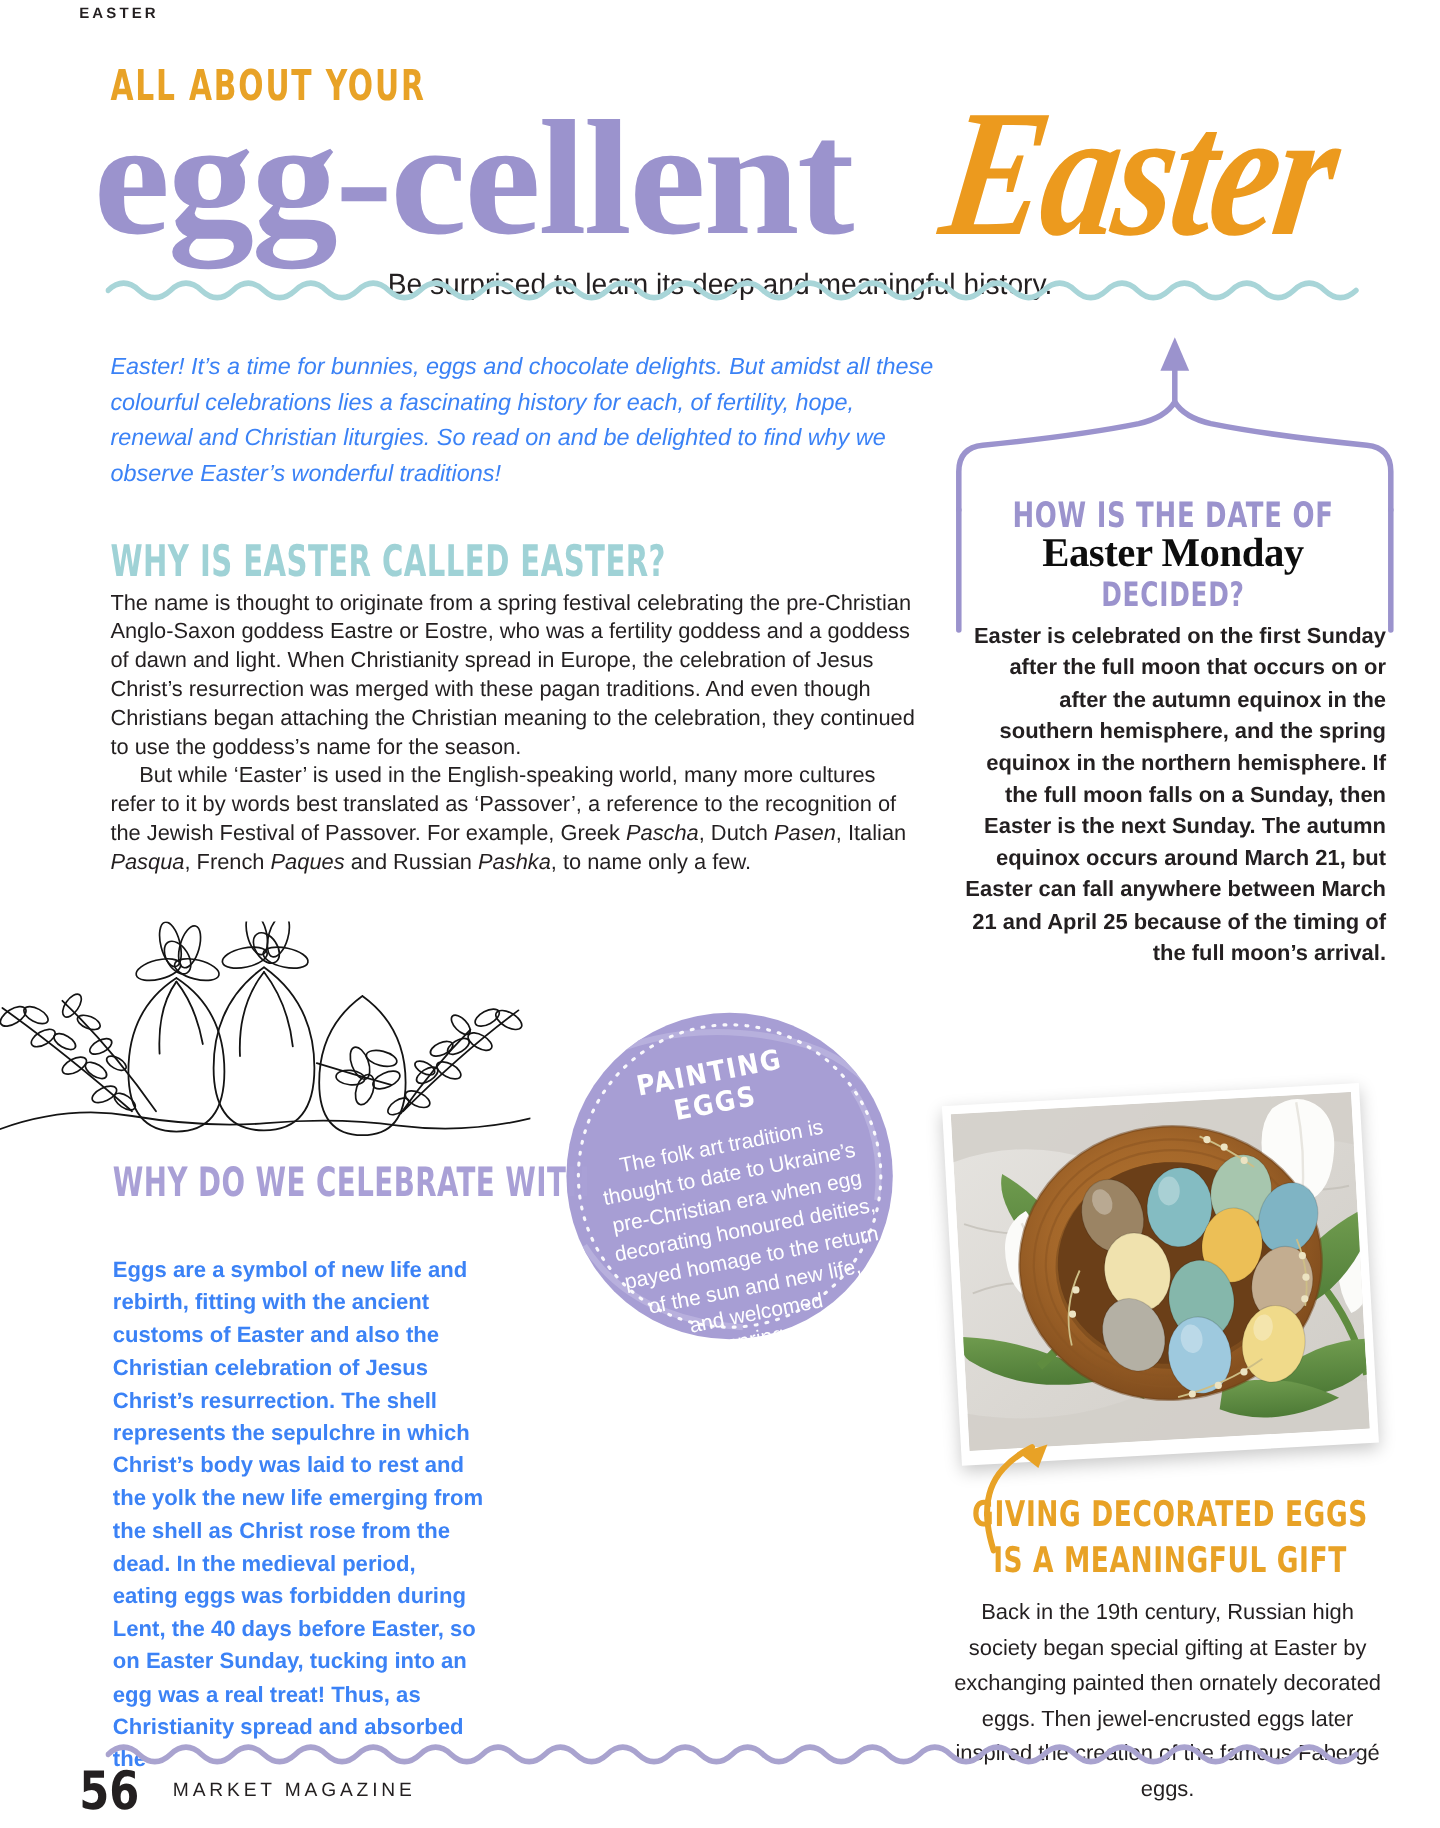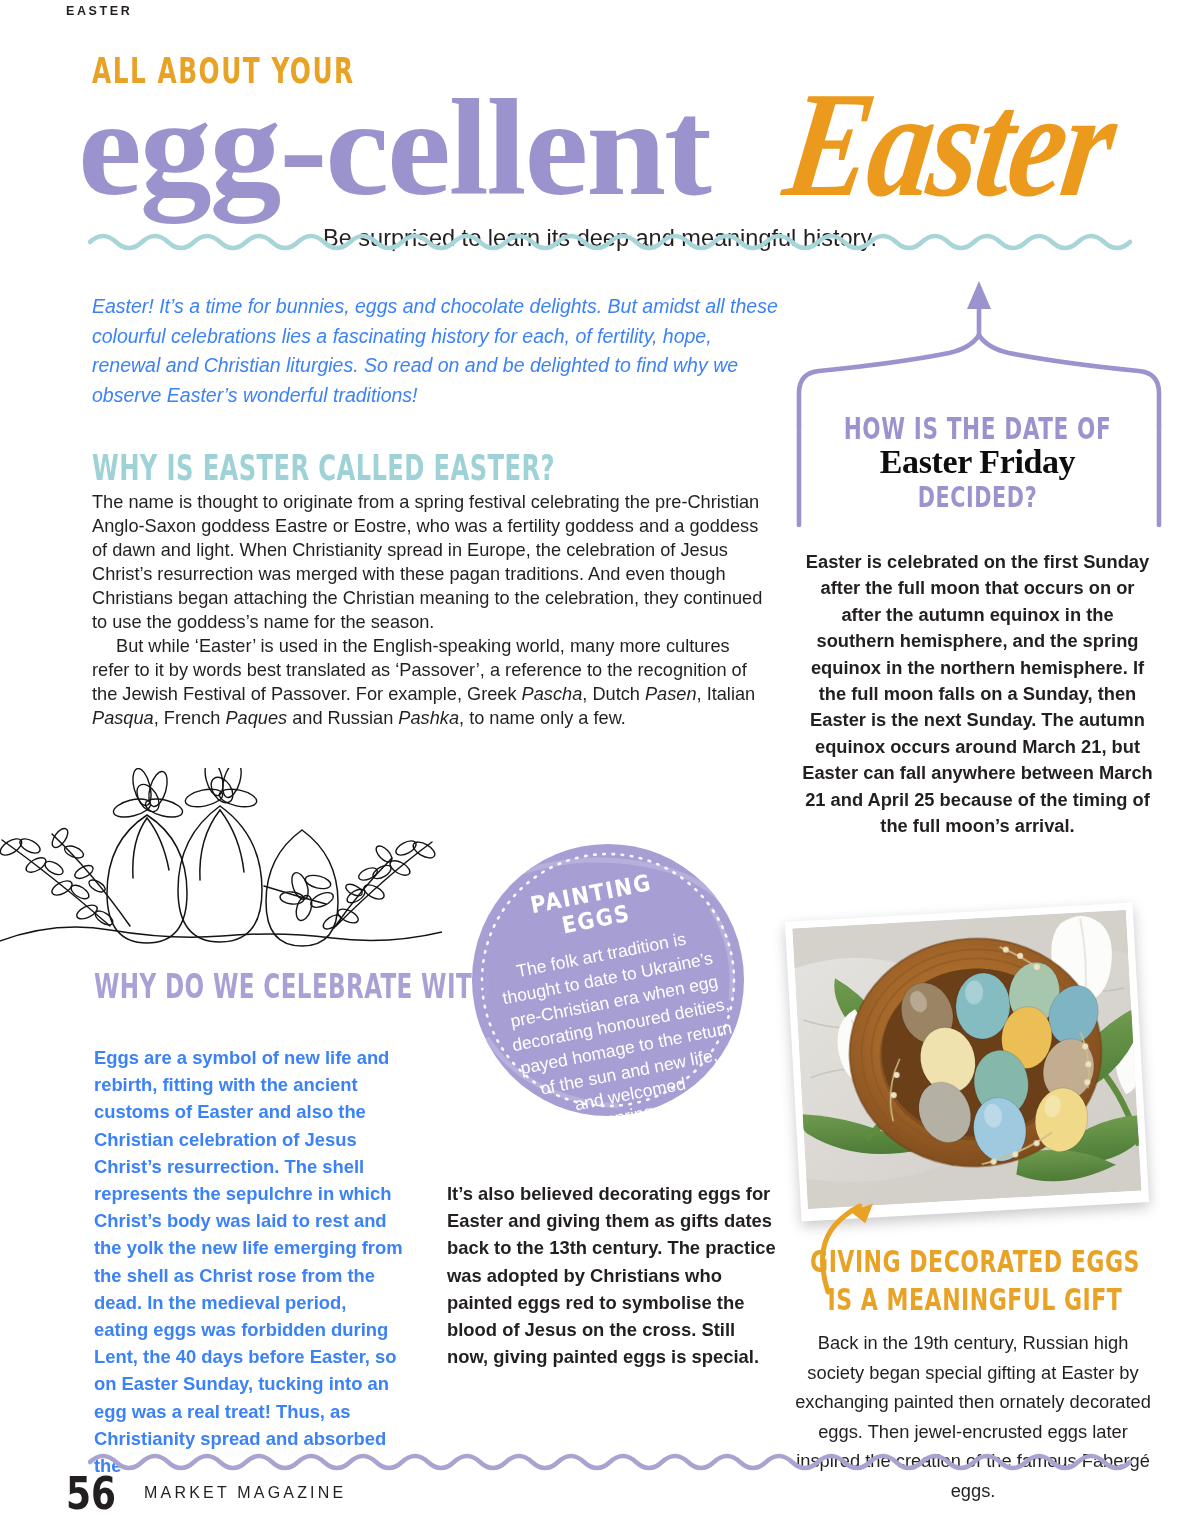--- a/index.html
+++ b/index.html
@@ -94,22 +94,22 @@
   .sb-head3 {
     position:absolute; left:795px; top:481px; width:365px;
     text-align:center;
     font-size:23px; font-weight:bold; letter-spacing:0.6px;
     color:#9b93cd;
     font-family:"DejaVu Sans Condensed","Liberation Sans", sans-serif;
     transform:scaleY(1.22); transform-origin:center top;
   }
   .sb-body {
     position:absolute; left:800px; top:517px; width:355px;
-    text-align:center; font-weight:bold;
-    font-size:18.3px; line-height:26.4px; color:#231f20;margin-top:32px;
+    text-align:right; font-weight:bold;
+    font-size:18.3px; line-height:26.4px; color:#231f20;
   }
 
   
   .doodle { position:absolute; left:-8px; top:768px; }
 
   
   .badge { position:absolute; left:463px; top:838px; width:290px; height:285px; }
 
   
   .h-lilac {
@@ -207,21 +207,21 @@
     <g fill="none" stroke="#9b93cd" stroke-width="4.6" stroke-linecap="round">
       <path d="M184,60 L184,20"></path>
       <path d="M4,150 L4,118 q0,-20 20,-22 q80,-8 130,-18 q22,-5 30,-18 q8,13 30,18 q50,10 130,18 q20,2 20,22 L364,150"></path>
       <path d="M4,150 L4,250"></path>
       <path d="M364,150 L364,250"></path>
     </g>
     <polygon points="184,6 196,34 172,34" fill="#9b93cd"></polygon>
   </svg>
 
   <div class="sb-head1">HOW IS THE DATE OF</div>
-  <div class="sb-head2">Easter Friday</div>
+  <div class="sb-head2">Easter Monday</div>
   <div class="sb-head3">DECIDED?</div>
   <div class="sb-body">Easter is celebrated on the first Sunday after the full moon that occurs on or after the autumn equinox in the southern hemisphere, and the spring equinox in the northern hemisphere. If the full moon falls on a Sunday, then Easter is the next Sunday. The autumn equinox occurs around March 21, but Easter can fall anywhere between March 21 and April 25 because of the timing of the full moon’s arrival.</div>
 
   <svg class="doodle" width="450" height="182" viewBox="0 0 450 182">
     <g fill="none" stroke="#141414" stroke-width="1.5" stroke-linecap="round">
 
       <path d="M0,176 q60,-24 118,-14 q60,10 112,6 q58,-5 110,2 q56,7 110,-6"></path>
 
       <path d="M10,72 q48,34 108,86"></path>
       <path d="M60,66 q40,38 78,92"></path>
@@ -318,21 +318,20 @@
         <text x="148" y="242">of the sun and new life,</text>
         <text x="145" y="264">and welcomed</text>
         <text x="143" y="285">spring.</text>
       </g>
     </g>
   </svg>
 
   <div class="h-lilac">WHY DO WE CELEBRATE WITH</div>
   <div class="col-left">Eggs are a symbol of new life and rebirth, fitting with the ancient customs of Easter and also the Christian celebration of Jesus Christ’s resurrection. The shell represents the sepulchre in which Christ’s body was laid to rest and the yolk the new life emerging from the shell as Christ rose from the dead. In the medieval period, eating eggs was forbidden during Lent, the 40 days before Easter, so on Easter Sunday, tucking into an egg was a real treat! Thus, as Christianity spread and absorbed the</div>
   <div class="col-mid">
-    <p>It’s also believed decorating eggs for Easter and giving them as gifts dates back to the 13th century. The practice was adopted by Christians who painted eggs red to symbolise the blood of Jesus on the cross. Still now, giving painted eggs is special.</p>
   </div>
 
   <div class="photo-wrap">
     <svg class="photo" viewBox="0 0 334 281" preserveAspectRatio="none">
       <defs>
         <radialGradient id="bowlG" cx="45%" cy="40%" r="62%">
           <stop offset="0%" stop-color="#b5762f"></stop>
           <stop offset="55%" stop-color="#a4672a"></stop>
           <stop offset="100%" stop-color="#7d4a1c"></stop>
         </radialGradient>

